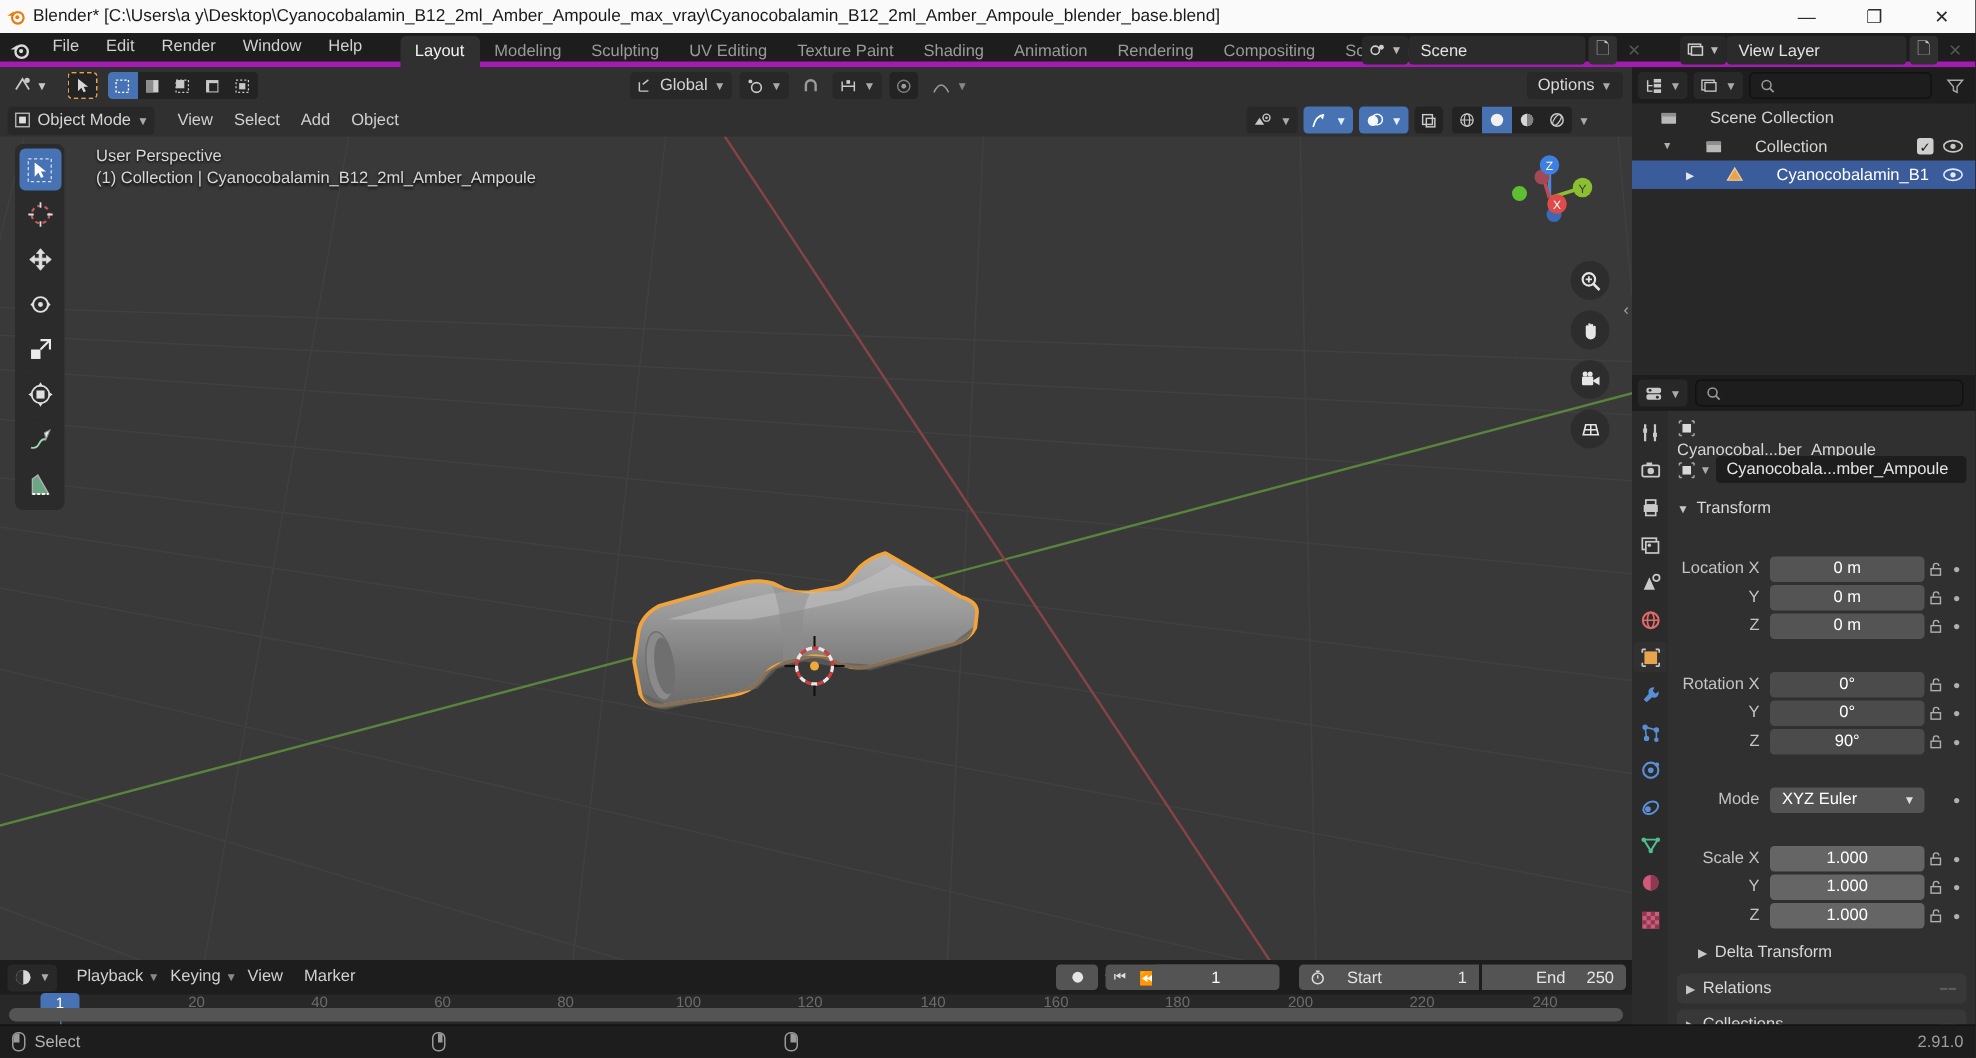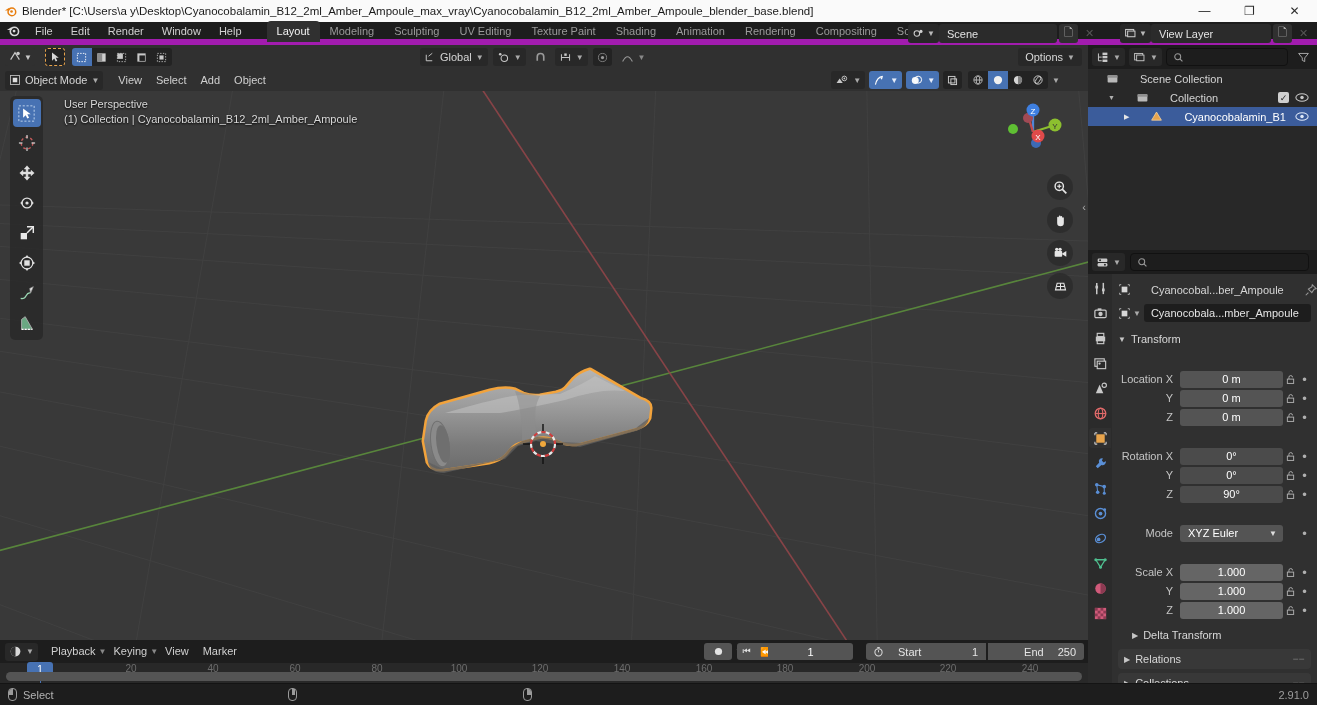--- a/index.html
+++ b/index.html
@@ -10,22 +10,22 @@
   
   .titlebar { height:22px; background:#fafafa; color:#1a1a1a; display:flex; align-items:center;
               font-size:11.5px; position:relative; }
   .titlebar .bl-logo { width:22px; height:22px; display:flex; align-items:center; justify-content:center; }
   .titlebar .tb-text { white-space:nowrap; overflow:hidden; }
   .win-ctrls { position:absolute; right:0; top:0; height:22px; display:flex; }
   .win-ctrls div { width:45px; height:22px; display:flex; align-items:center; justify-content:center;
                    color:#2b2b2b; font-size:12px; }
 
   
-  .topbar { height:23px; background:#1d1d1d; display:flex; align-items:center; position:relative;
-            border-bottom:6px solid #a21caf; }
+  .topbar { height:23px; background:#1d1d1d; display:flex; position:relative;
+            border-bottom:4px solid #a21caf; }
   .bl-icon { width:26px; height:23px; display:flex; align-items:center; justify-content:center; }
   .menu-item { padding:0 9px; height:18px; line-height:18px; color:#d0d0d0; font-size:11px; border-radius:3px; }
   .ws-tabs { display:flex; align-items:flex-end; height:23px; margin-left:16px; }
   .ws-tab { padding:0 10px; height:21px; line-height:21px; color:#9a9a9a; font-size:11px;
             border-radius:4px 4px 0 0; }
   .ws-tab.active { background:#303030; color:#f2f2f2; }
   .ws-plus { padding:0 7px; color:#8a8a8a; font-size:13px; }
   .scene-block { position:absolute; right:218px; top:2px; display:flex; align-items:center; height:19px; }
   .viewlayer-block { position:absolute; right:4px; top:2px; display:flex; align-items:center; height:19px; }
   .id-btn { background:#282828; height:19px; display:flex; align-items:center; border-radius:3px; padding:0 4px; }
@@ -107,21 +107,21 @@
               color:#1d1d1d; font-size:9px; }
 
   .properties { position:absolute; top:205px; left:0; width:229px; height:433px; background:#303030; }
   .pr-header { height:24px; display:flex; align-items:center; padding:0 4px; gap:5px; background:#1d1d1d;}
   .pr-tabs { position:absolute; left:0; top:24px; width:24px; bottom:0; background:#2b2b2b;
              display:flex; flex-direction:column; align-items:center; padding-top:4px; gap:5px;}
   .pr-tab { width:22px; height:20px; display:flex; align-items:center; justify-content:center;}
   .pr-tab.active { background:#303030; border-radius:3px 0 0 3px;}
   .pr-content { position:absolute; left:24px; top:24px; right:0; bottom:0; background:#303030;
                 padding:5px 6px; overflow:hidden;}
-  .bc-row { display:flex; align-items:center; gap:20px; height:21px; color:#d6d6d6;}
+  .bc-row { display:flex; gap:2px; height:21px; color:#d6d6d6;flex-direction:column;}
   .pin { margin-left:auto; color:#9a9a9a; }
   .id-name-field { display:flex; align-items:center; gap:3px; height:20px; margin-top:3px; }
   .name-input { flex:1; height:18px; background:#1d1d1d; border-radius:3px; display:flex;
                 align-items:center; padding:0 7px; color:#e4e4e4; font-size:11px;}
   .panel-hdr { display:flex; align-items:center; gap:5px; height:20px; margin-top:6px; color:#d8d8d8;
                font-size:11px;}
   .panel-hdr.box { background:#383838; border-radius:4px; padding:0 6px; margin-top:4px; }
   .fld-row { display:flex; align-items:center; height:18px; margin-top:1px; }
   .fld-lbl { width:62px; text-align:right; padding-right:7px; color:#c4c4c4; font-size:11px;}
   .fld-val { flex:1; height:17px; background:#545454; border-radius:3px; display:flex;

